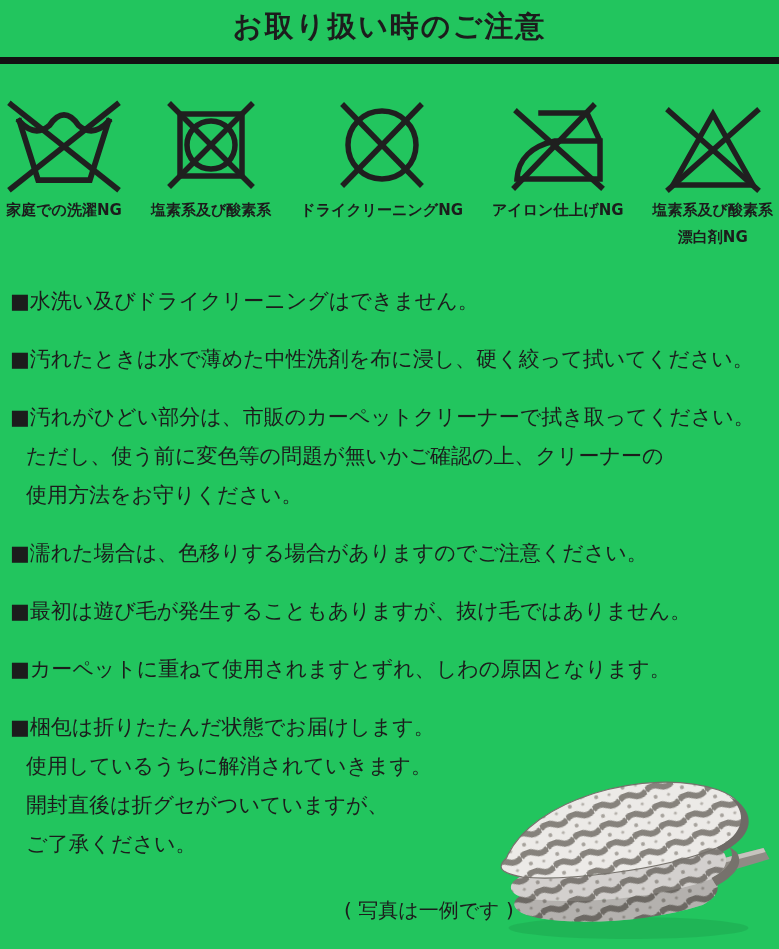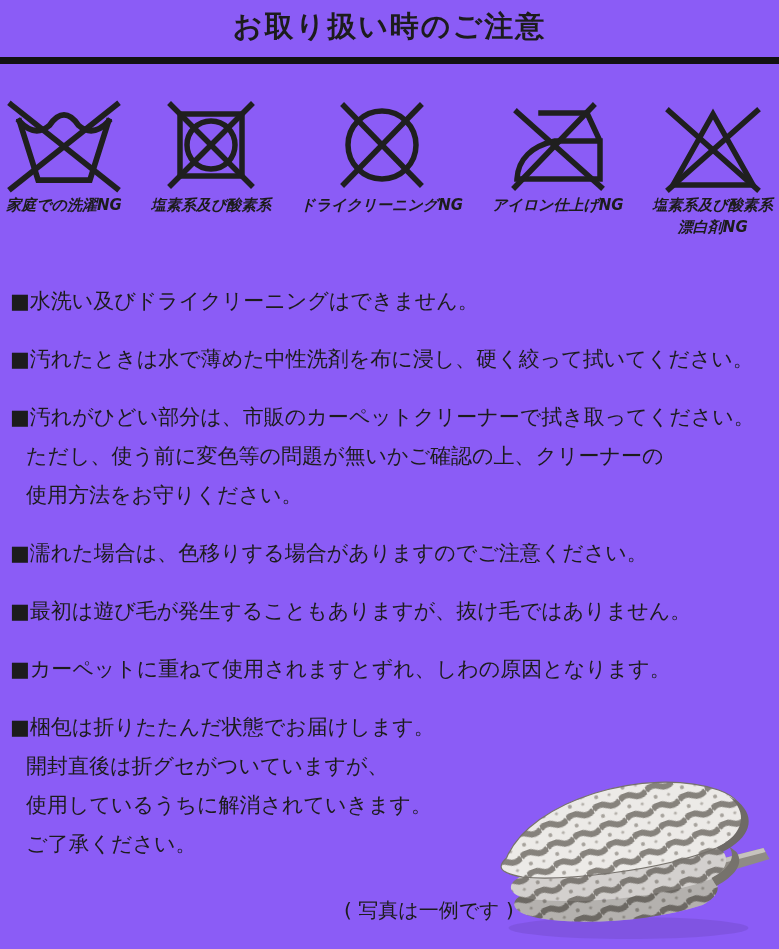--- a/index.html
+++ b/index.html
@@ -1,19 +1,19 @@
 <!DOCTYPE html>
 <html><head>
 <meta charset="utf-8">
 <style>
   html,body{margin:0;padding:0;background:#ffffff;}
   .page{
     position:relative;
     width:779px;height:949px;
-    background:#8b5cf6;
+    background:#22c55e;
     color:#1c1c1c;
     font-family:"DejaVu Sans","Liberation Sans",sans-serif;
     overflow:hidden;
   }
   .title{
     position:absolute;top:7px;left:0;width:100%;
     text-align:center;
     font-size:29px;font-weight:700;letter-spacing:2px;
   }
   .divider{
@@ -21,22 +21,22 @@
     width:779px;height:7px;background:#121212;
   }
   .symbols{
     position:absolute;top:93px;left:6px;width:767px;
     display:flex;justify-content:space-between;align-items:flex-start;
   }
   .symcol{display:flex;flex-direction:column;align-items:center;}
   .symicon{height:102px;display:flex;align-items:flex-end;justify-content:center;}
   .symicon svg{display:block;}
   .symlabel{
-    font-size:15px;font-weight:700;
-    text-align:center;line-height:1.45;white-space:nowrap;font-style:italic;
+    margin-top:5px;font-size:15px;font-weight:700;
+    text-align:center;line-height:1.45;white-space:nowrap;
   }
   .notes{
     position:absolute;top:282px;left:10px;width:769px;
     font-size:21px;
   }
   .note{margin-bottom:19px;}
   .note .line{line-height:39px;white-space:nowrap;}
   .note .cont{margin-left:16px;}
   .caption{
     position:absolute;left:344px;top:889px;
@@ -138,22 +138,22 @@
     <div class="note">
       <div class="line">■最初は遊び毛が発生することもありますが、抜け毛ではありません。</div>
     </div>
 
     <div class="note">
       <div class="line">■カーペットに重ねて使用されますとずれ、しわの原因となります。</div>
     </div>
 
     <div class="note">
       <div class="line">■梱包は折りたたんだ状態でお届けします。</div>
+      <div class="line cont">使用しているうちに解消されていきます。</div>
       <div class="line cont">開封直後は折グセがついていますが、</div>
-      <div class="line cont">使用しているうちに解消されていきます。</div>
       <div class="line cont">ご了承ください。</div>
     </div>
 
   </div>
 
   <div class="caption">( 写真は一例です )</div>
 
   <div class="photo">
     <svg viewBox="0 0 300 209">
       <defs>

